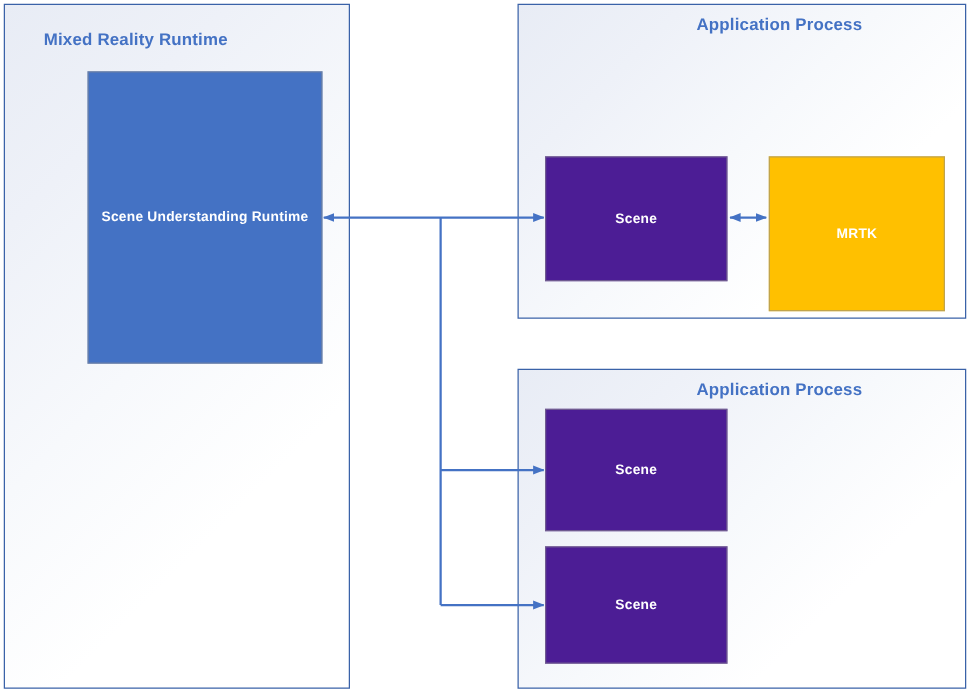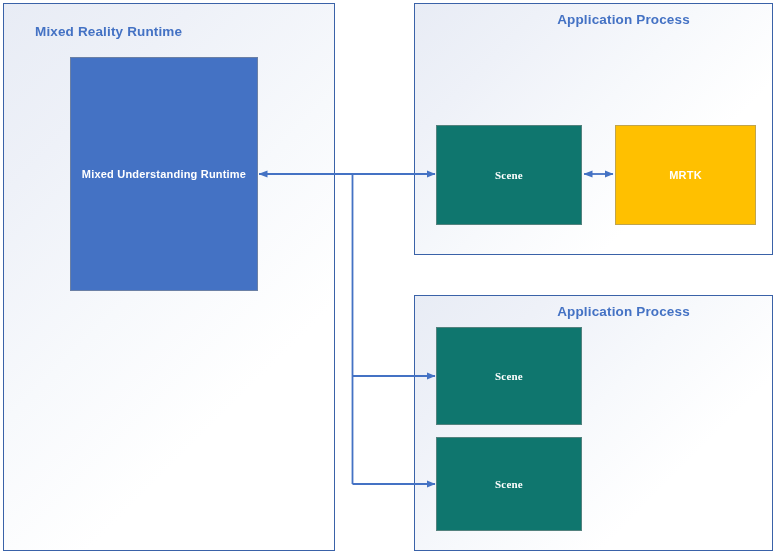--- a/index.html
+++ b/index.html
@@ -54,55 +54,55 @@
     display: flex;
     align-items: center;
     justify-content: center;
     color: #ffffff;
     font-size: 11px;
     font-weight: bold;
     letter-spacing: 0.2px;
     border: 1px solid rgba(140,140,140,0.55);
   }
   .box-blue   { background: #4472c4; }
-  .box-green  { background: #0f766e; font-family: Liberation Serif, serif; }
+  .box-green  { background: #4c1d95; }
   .box-orange { background: #ffc000; }
 
   
   #connectors {
     position: absolute;
     top: 0;
     left: 0;
     width: 778px;
     height: 557px;
     pointer-events: none;
   }
 </style>
 </head>
 <body>
 
 <div id="canvas">
 
-  <div class="panel" id="panel-mr" style="left:3px; top:3px; width:332px; height:548px;">
+  <div class="panel" id="panel-mr" style="left:3px; top:3px; width:277px; height:548px;">
     <div class="panel-title">Mixed Reality Runtime</div>
   </div>
 
   <div class="box box-blue" style="left:70px; top:57px; width:188px; height:234px;">
-    <span>Mixed Understanding Runtime</span>
+    <span>Scene Understanding Runtime</span>
   </div>
 
   <div class="panel panel-right" id="panel-app-1" style="left:414px; top:3px; width:359px; height:252px;">
     <div class="panel-title">Application Process</div>
   </div>
 
   <div class="box box-green" style="left:436px; top:125px; width:146px; height:100px;">
     <span>Scene</span>
   </div>
 
-  <div class="box box-orange" style="left:615px; top:125px; width:141px; height:100px;">
+  <div class="box box-orange" style="left:615px; top:125px; width:141px; height:124px;">
     <span>MRTK</span>
   </div>
 
   <div class="panel panel-right" id="panel-app-2" style="left:414px; top:295px; width:359px; height:256px;">
     <div class="panel-title">Application Process</div>
   </div>
 
   <div class="box box-green" style="left:436px; top:327px; width:146px; height:98px;">
     <span>Scene</span>
   </div>

